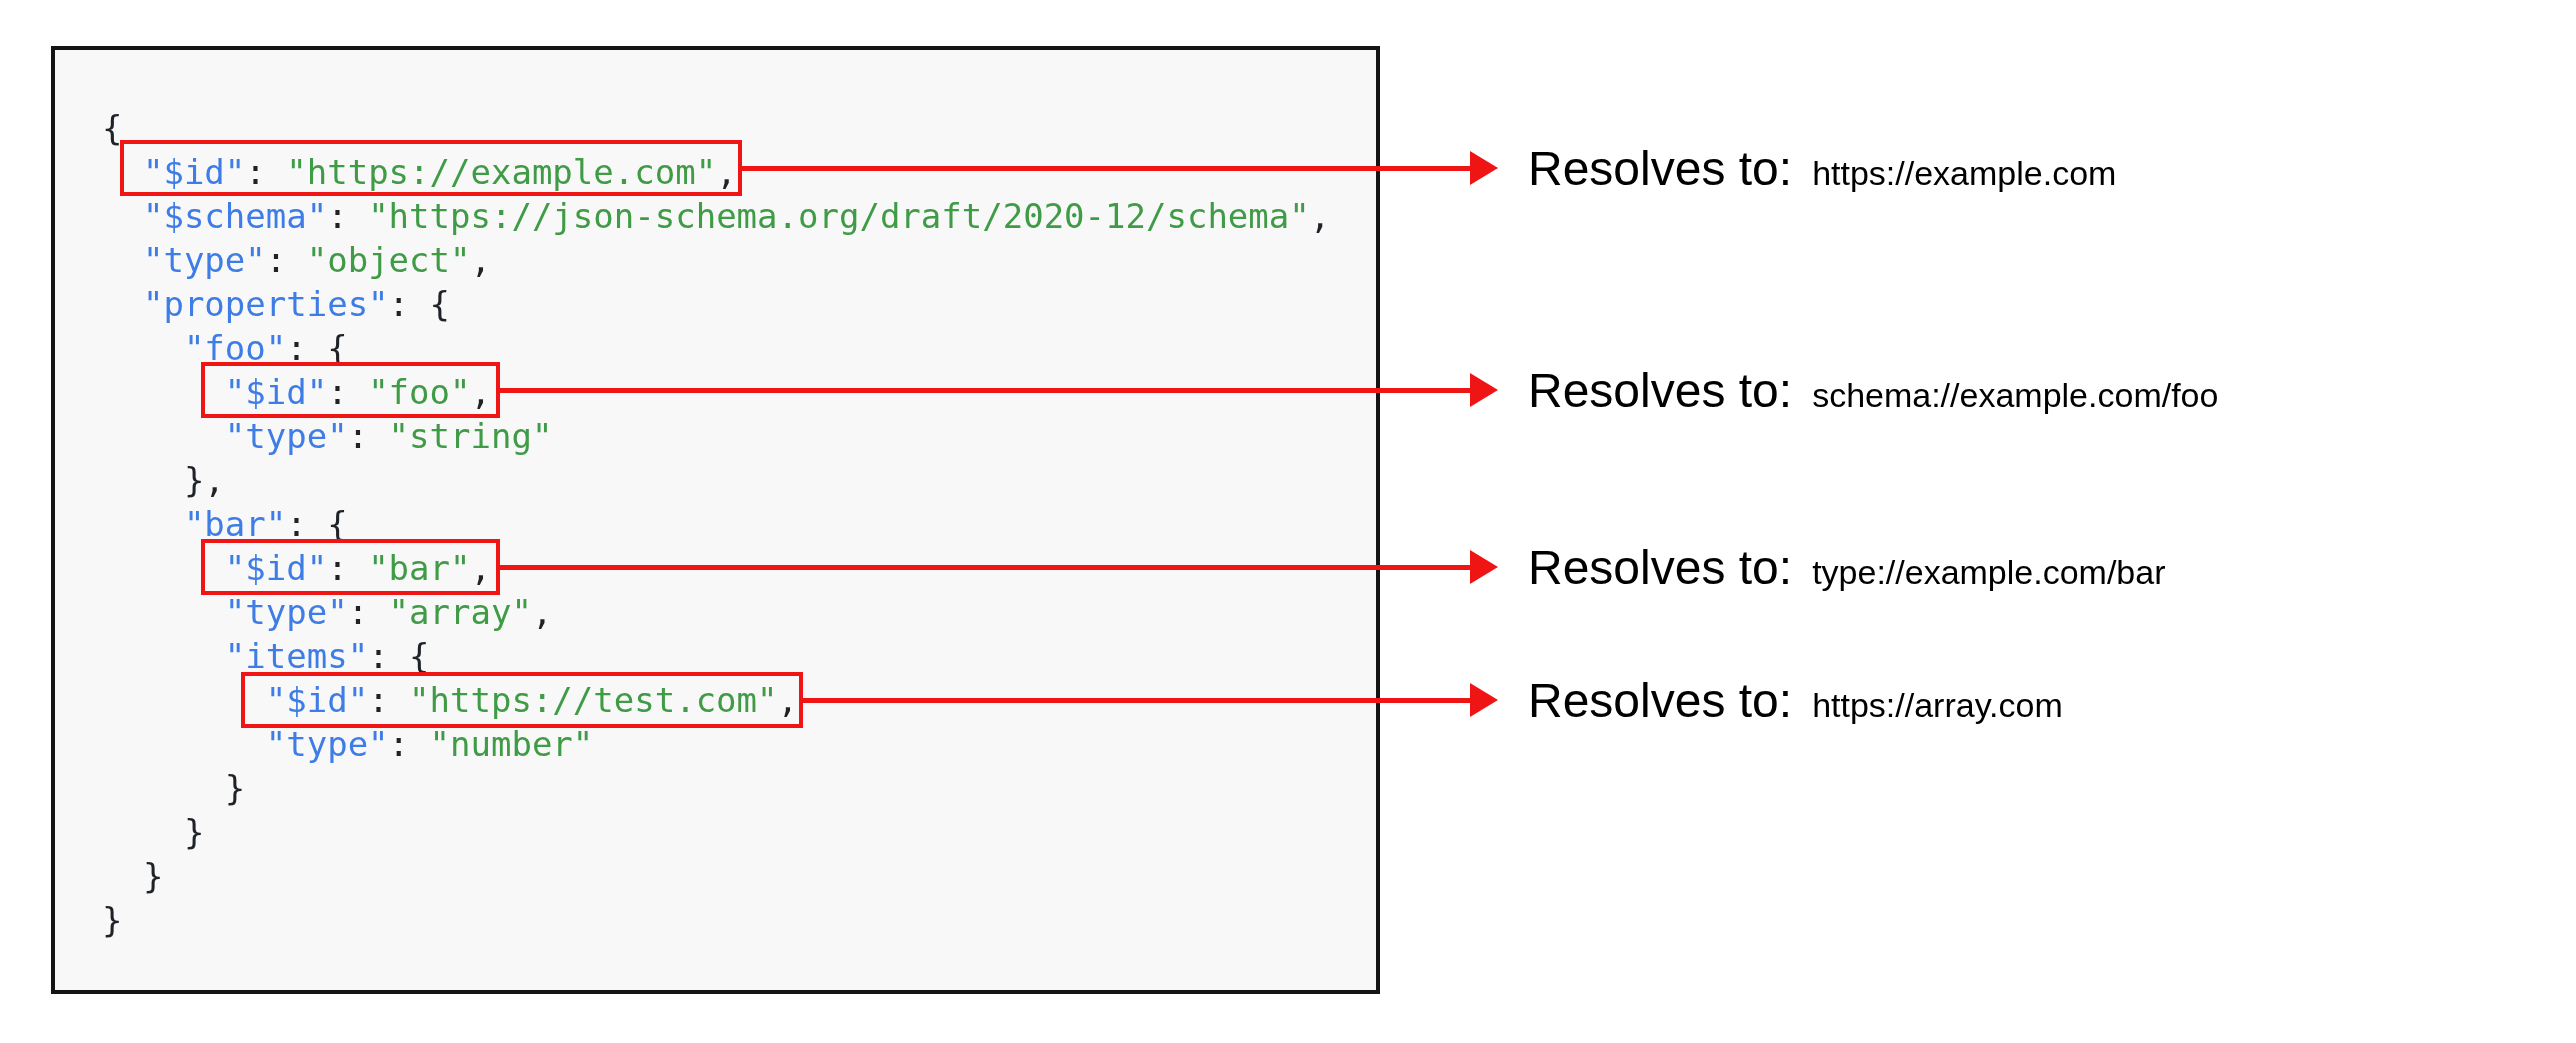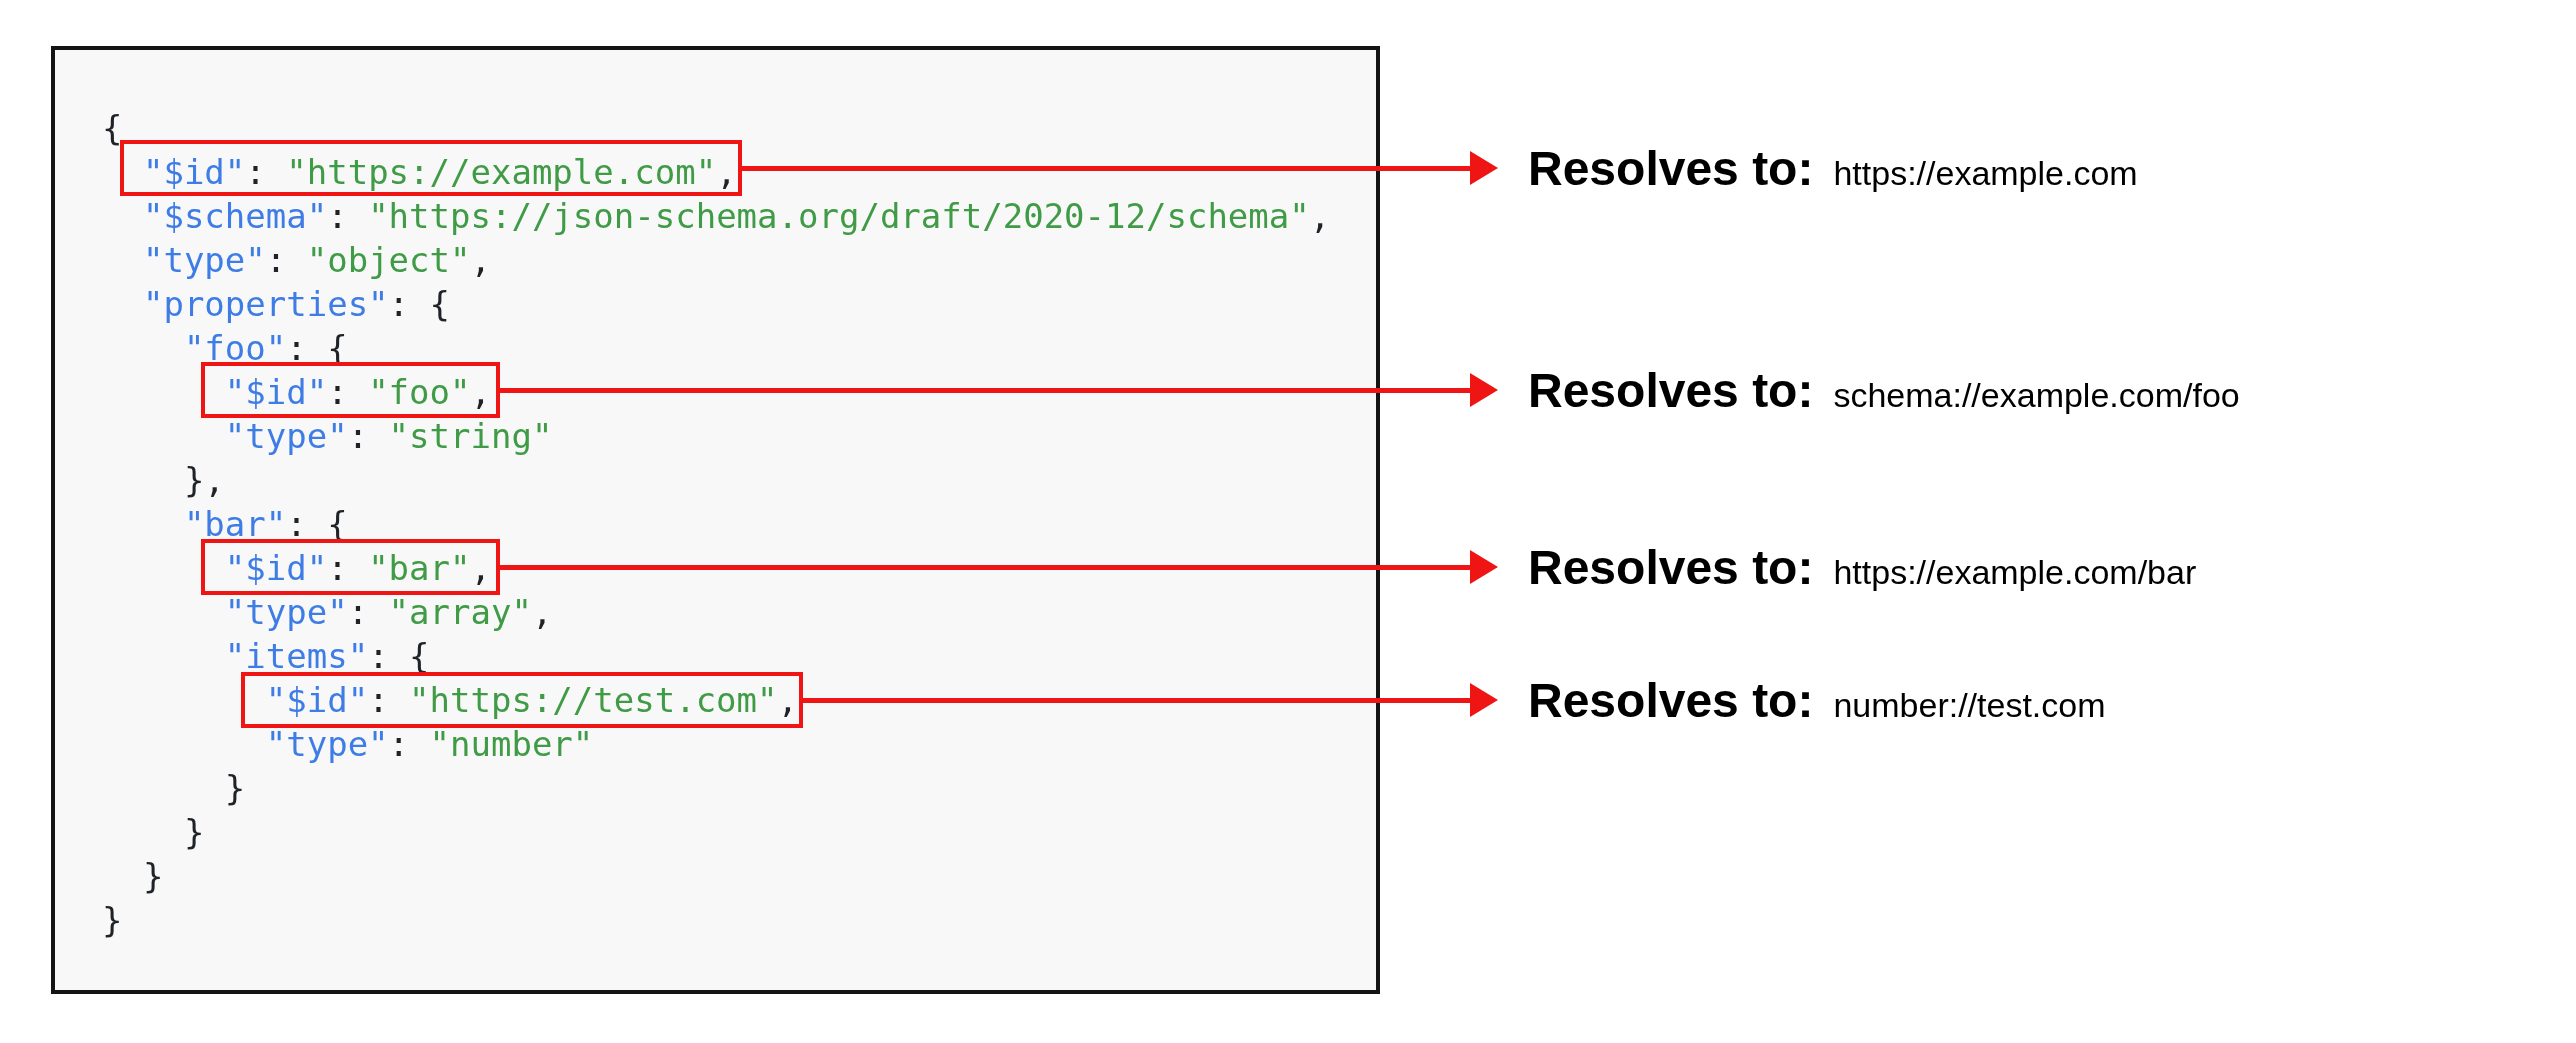--- a/index.html
+++ b/index.html
@@ -53,21 +53,21 @@
   .annotation-row{
     position:absolute;
     left:1528px;
     transform:translateY(-50%);
     white-space:nowrap;
     display:flex;
     align-items:baseline;
   }
   .res-label{
     font-family:"Liberation Sans", sans-serif;
-    font-weight:bold;
+    font-weight:normal;
     font-size:48px;
     color:var(--ann,#000000);
   }
   .res-url{
     font-family:Liberation Sans, sans-serif;
     font-size:34px;
     color:var(--ann,#000000);
     margin-left:20px;
   }
 </style>
@@ -96,21 +96,21 @@
       <div class="annotation-row" style="top: 168px;">
         <span class="res-label">Resolves to:</span>
         <span class="res-url">https://example.com</span>
       </div>
       <div class="annotation-row" style="top: 390px;">
         <span class="res-label">Resolves to:</span>
         <span class="res-url">schema://example.com/foo</span>
       </div>
       <div class="annotation-row" style="top: 567px;">
         <span class="res-label">Resolves to:</span>
-        <span class="res-url">https://example.com/bar</span>
+        <span class="res-url">type://example.com/bar</span>
       </div>
       <div class="annotation-row" style="top: 700px;">
         <span class="res-label">Resolves to:</span>
-        <span class="res-url">number://test.com</span>
+        <span class="res-url">https://array.com</span>
       </div>
     </div>
 </div>
 
 
 </body></html>

